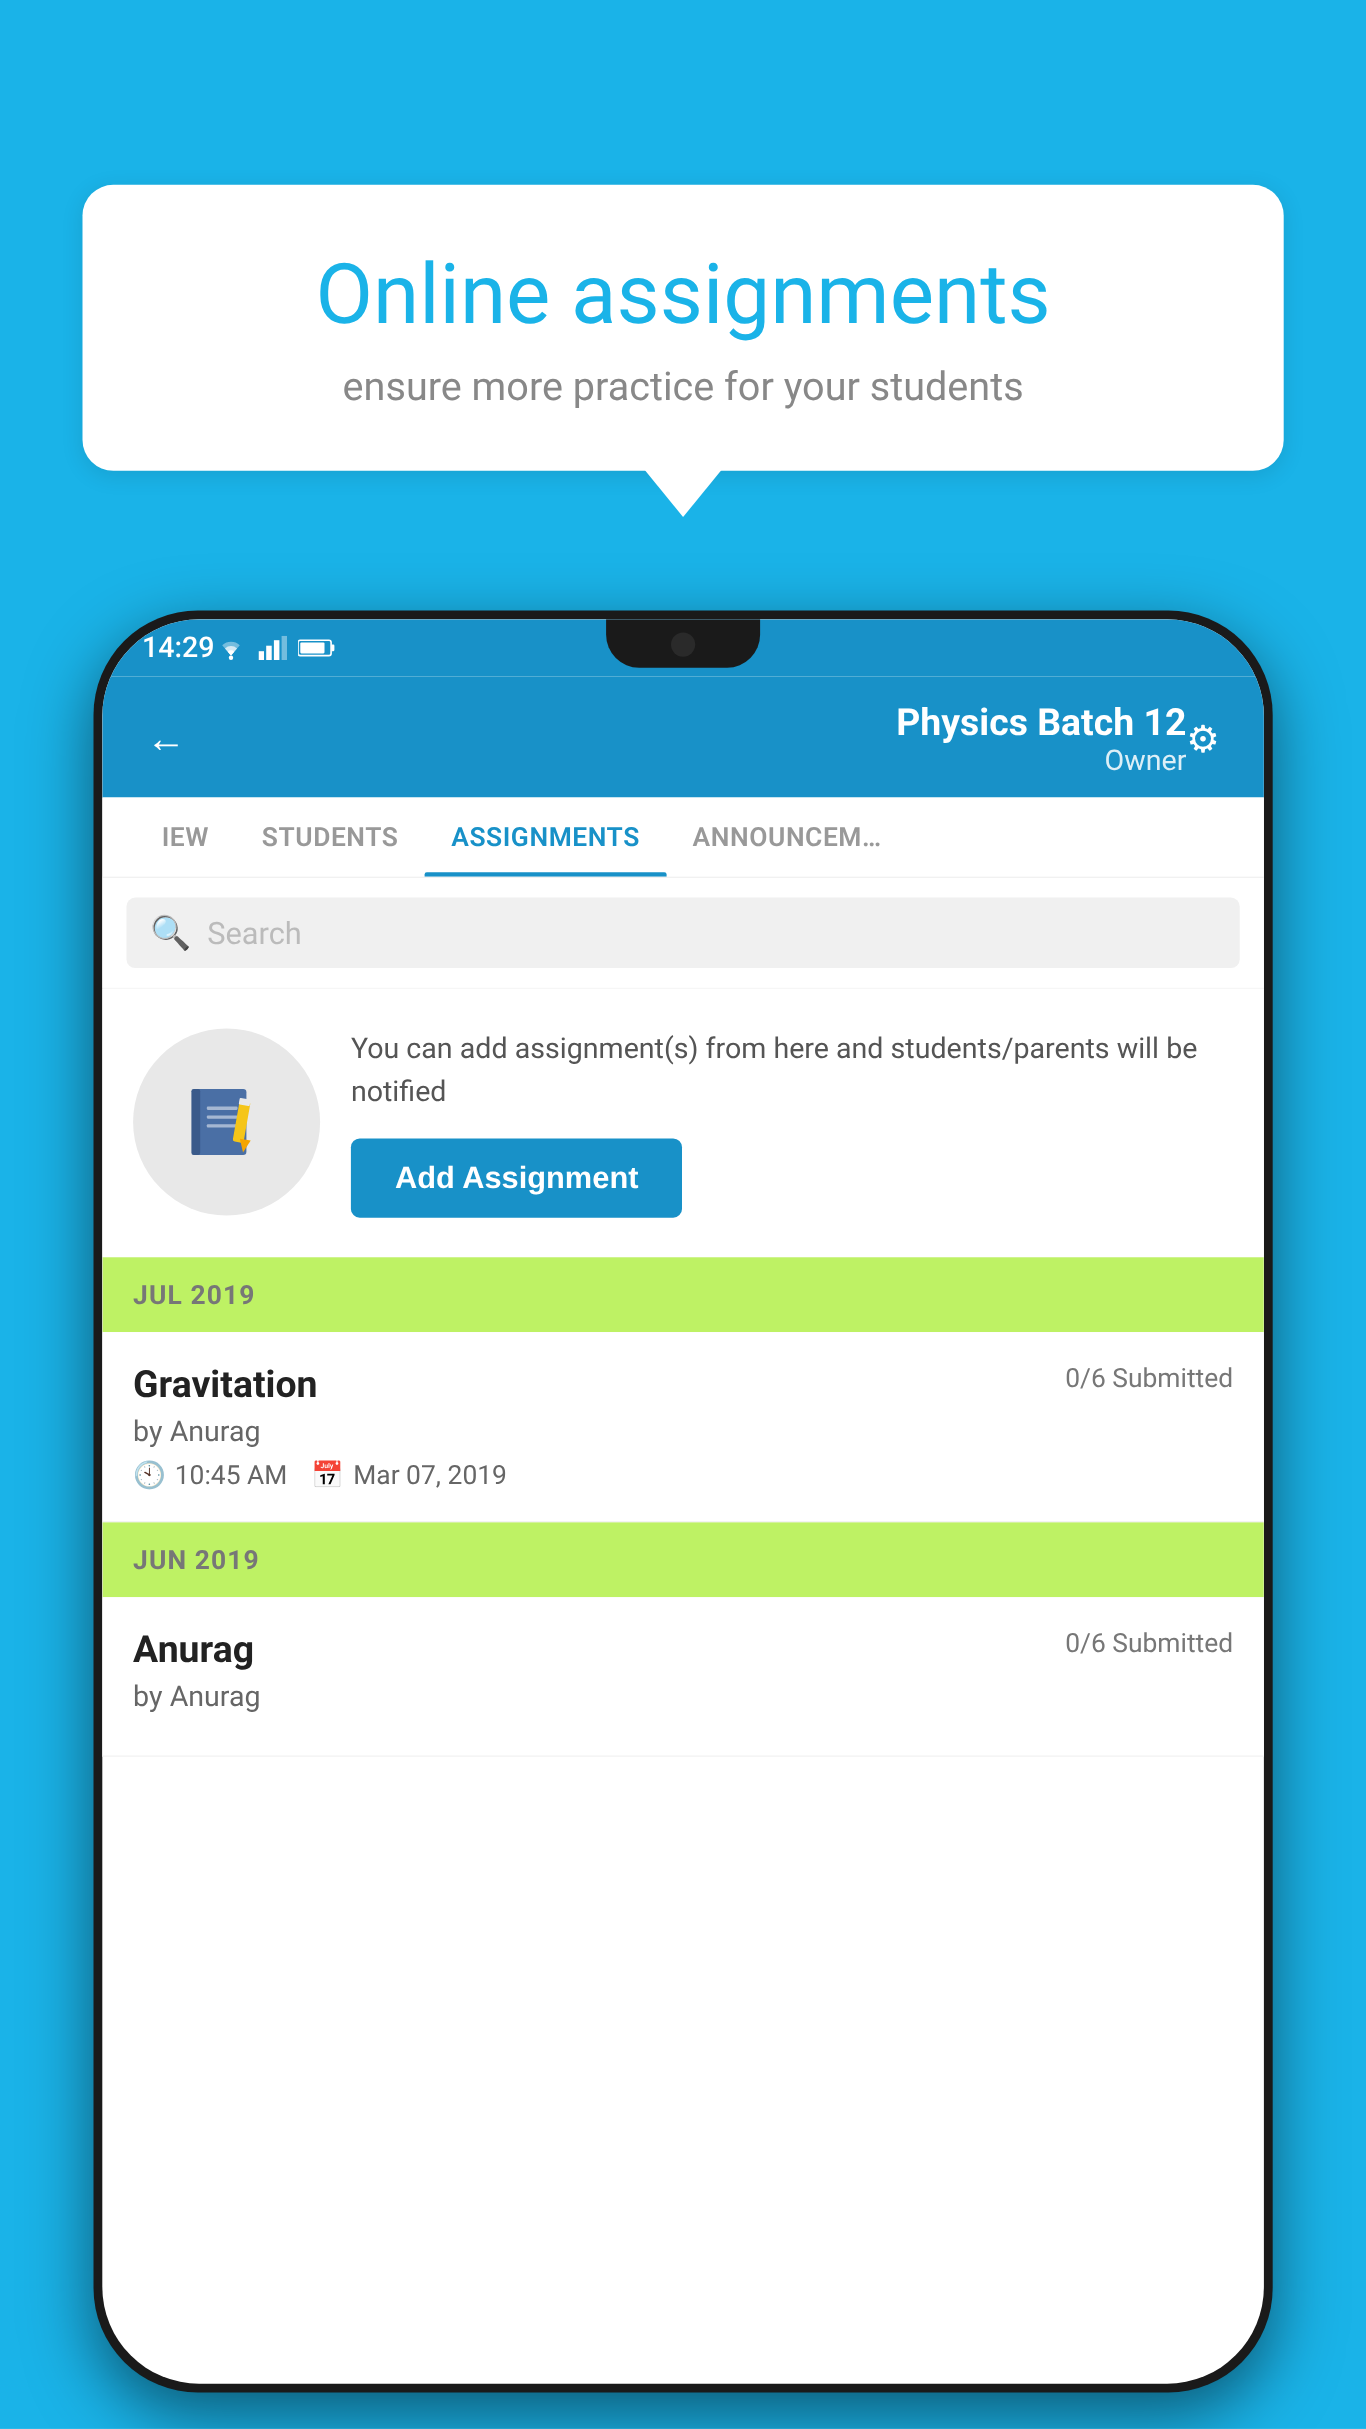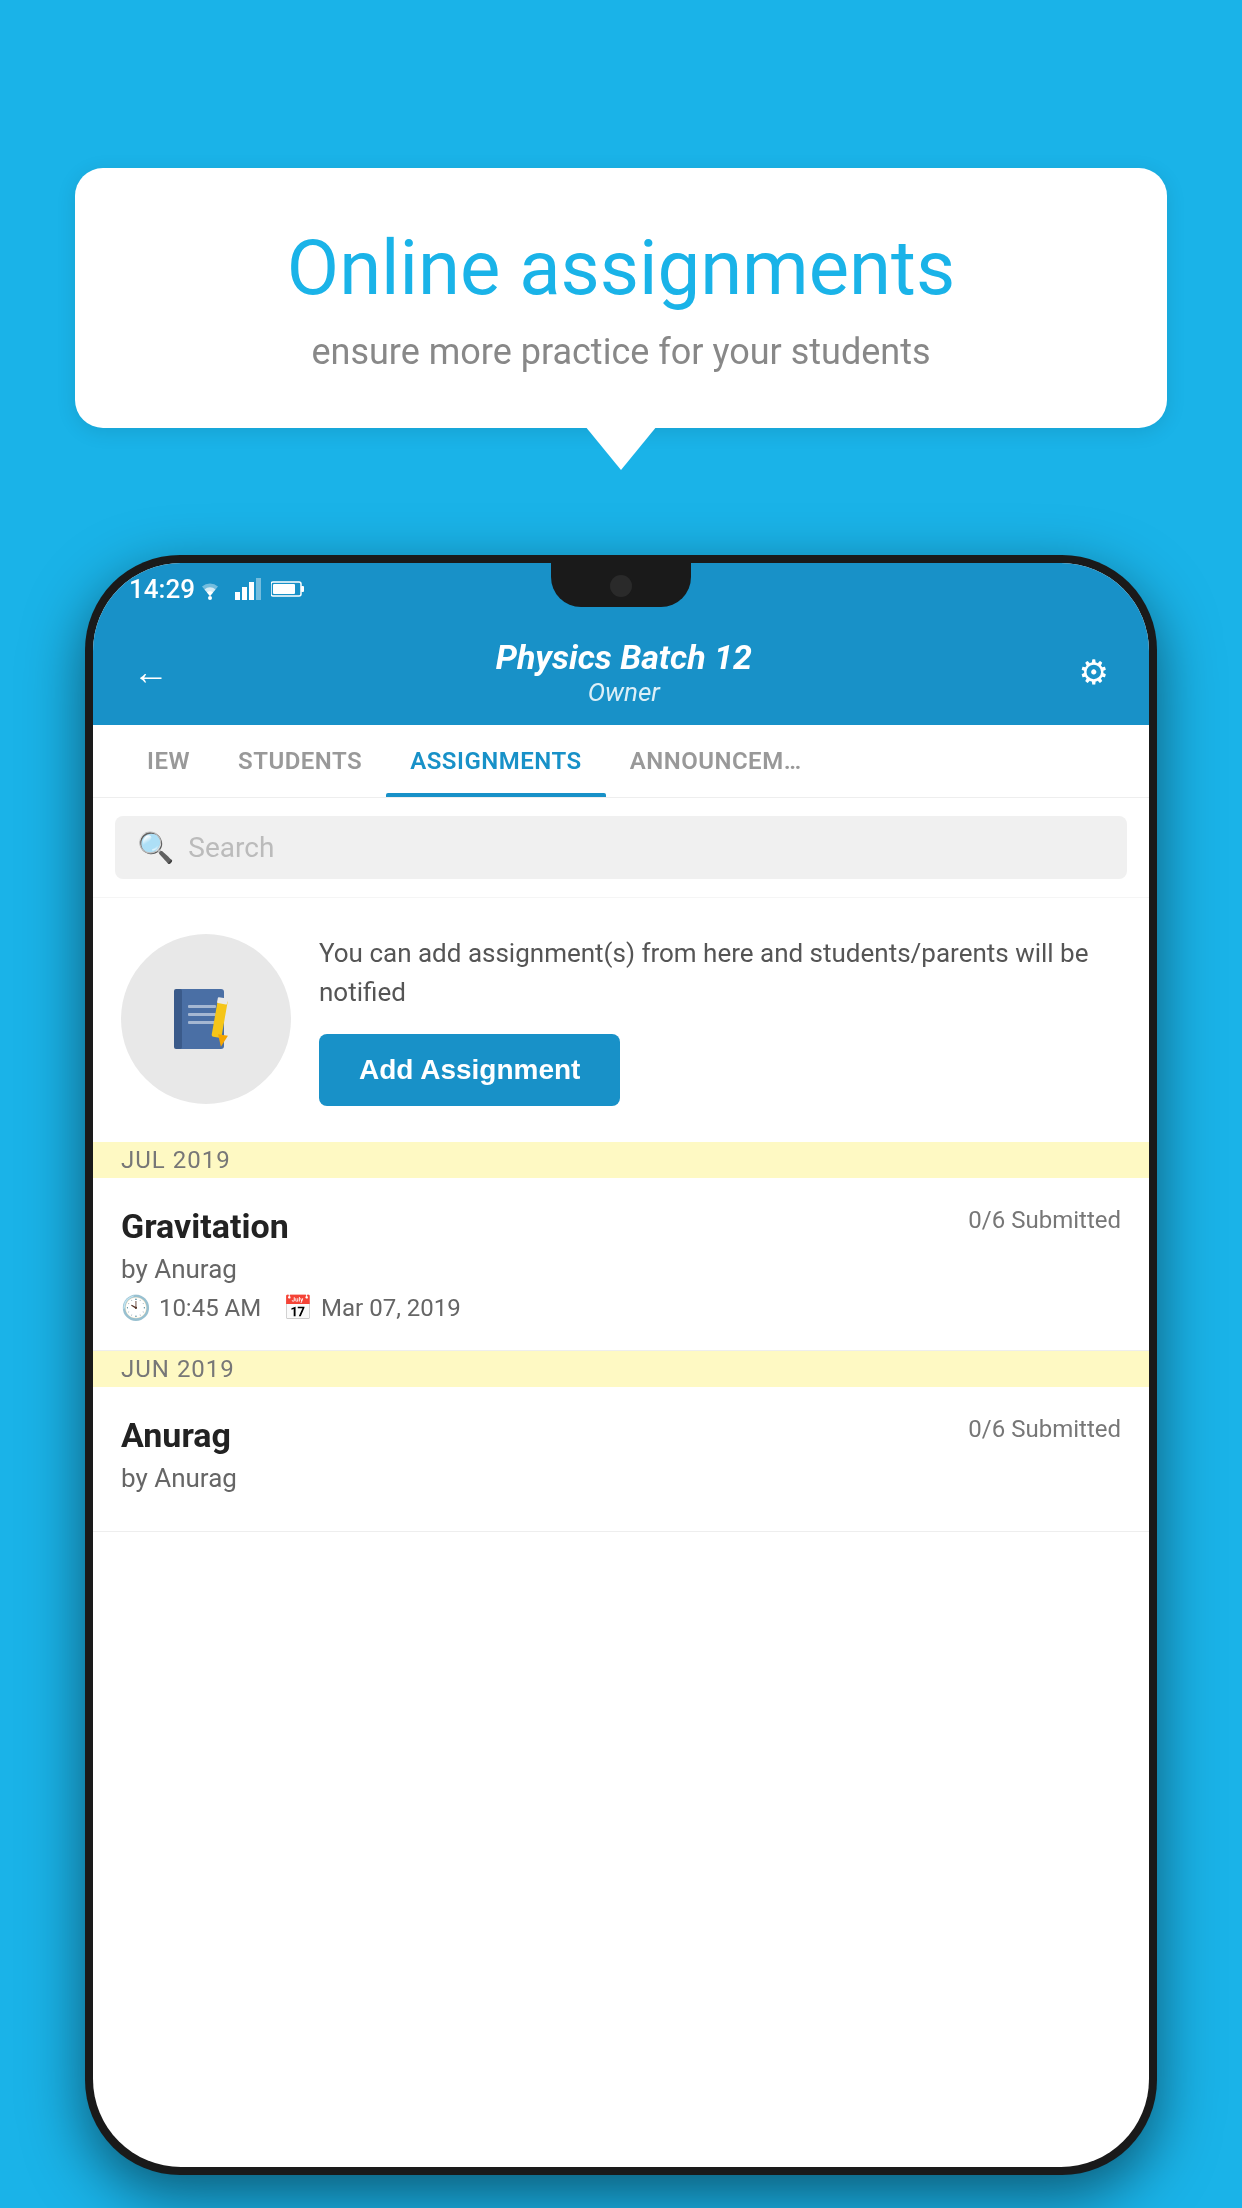--- a/index.html
+++ b/index.html
@@ -121,23 +121,22 @@
       display: flex;
       align-items: center;
       justify-content: space-between;
     }
     .header-back {
       color: white;
       font-size: 36px;
       cursor: pointer;
     }
     .header-center {
-      text-align: center;
+      text-align: right;
       flex: 1;
-      font-style: italic;
     }
     .header-title {
       color: white;
       font-size: 34px;
       font-weight: 700;
     }
     .header-subtitle {
       color: rgba(255,255,255,0.85);
       font-size: 26px;
     }
@@ -241,25 +240,25 @@
       border: none;
       border-radius: 8px;
       padding: 20px 40px;
       font-size: 28px;
       font-weight: 600;
       cursor: pointer;
     }
 
     
     .month-sep {
-      background: #fef9c3;
-      padding: 4px 28px;
+      background: #bef264;
+      padding: 20px 28px;
       font-size: 24px;
       color: #777;
-      font-weight: 400;
+      font-weight: 700;
       letter-spacing: 1px;
     }
 
     
     .assignment-item {
       background: white;
       padding: 28px 28px 28px 28px;
       border-bottom: 1px solid #eee;
     }
     .assignment-top {

